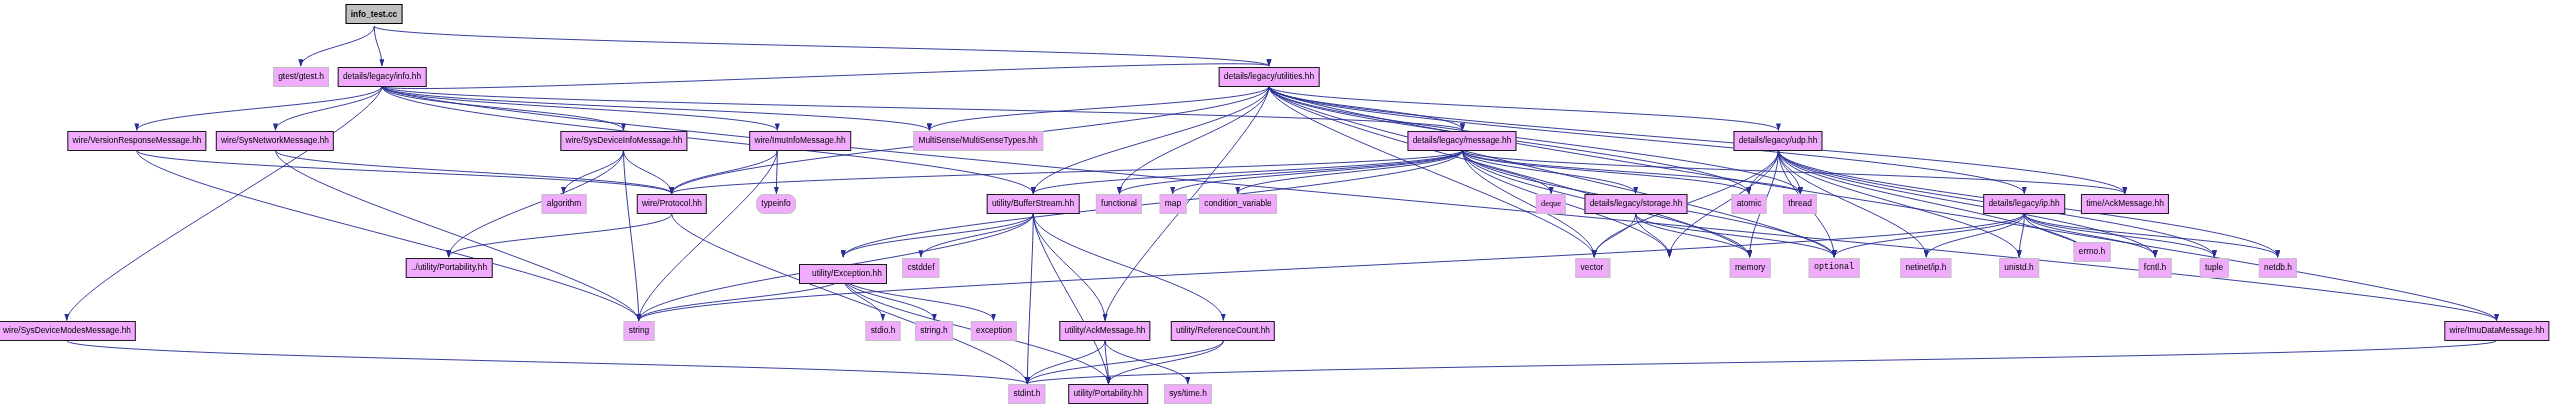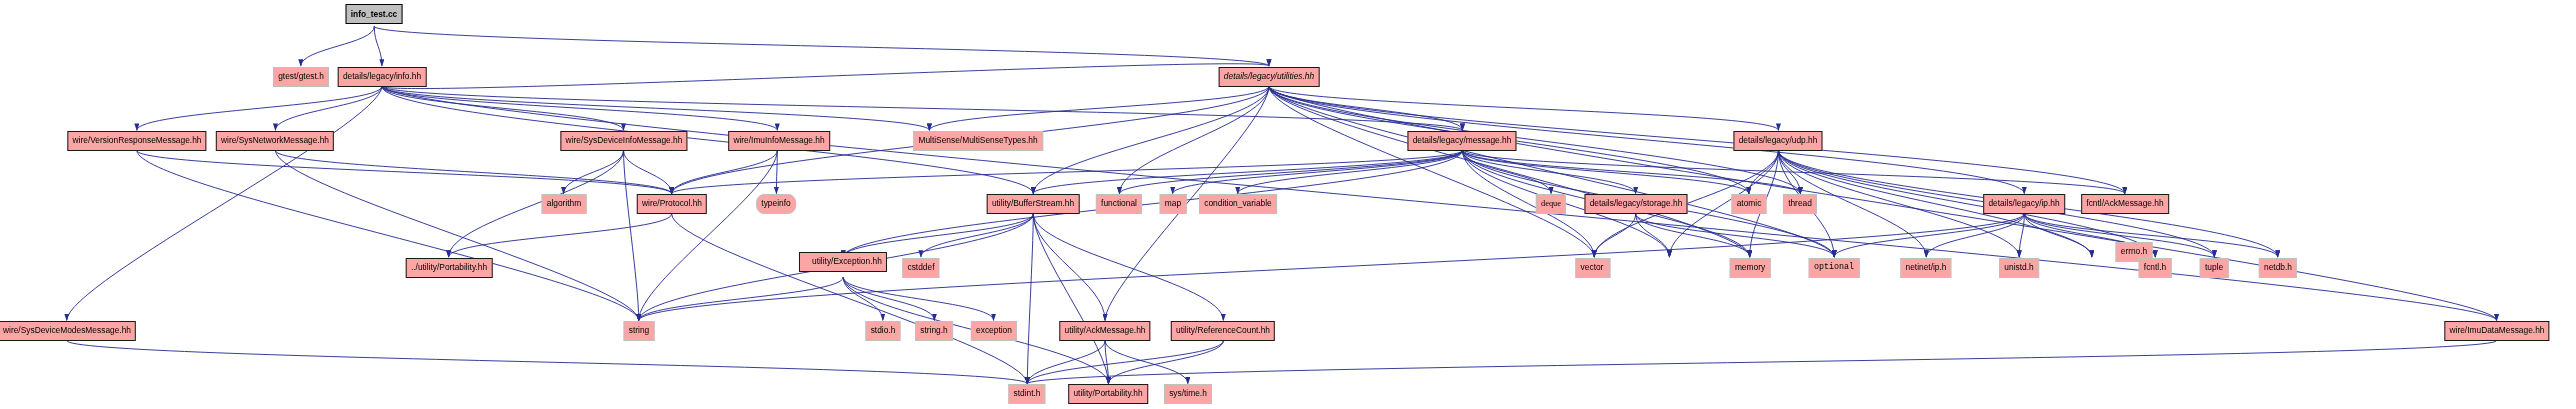--- a/index.html
+++ b/index.html
@@ -8,21 +8,21 @@
     width:2576px;height:410px;
     background:#ffffff;
     font-family:"Liberation Sans","DejaVu Sans",sans-serif;
     overflow:hidden;
   }
   #edge-layer{position:absolute;left:0;top:0;width:2576px;height:410px;}
   .node{
     position:absolute;
     transform:translateX(-50%);
     box-sizing:border-box;
-    background:#fca5a5;
+    background:#f0abfc;
     border:0.8px solid #c0c0c0;
     color:#000000;
     font-size:8.4px;
     line-height:11px;
     padding:3.4px 4.2px;
     white-space:nowrap;
     text-align:center;
     z-index:2;
   }
   .node.internal{border:1px solid #1a1a1a;}
@@ -139,51 +139,51 @@
       <path d="M1308,403 C1308,425.95 1312,431.05 1312,454" fill="none" stroke="#272D93" stroke-width="1.1" marker-end="url(#arr)"></path>
       <path d="M1308,403 C1308,425.95 1406,431.05 1406,454" fill="none" stroke="#272D93" stroke-width="1.1" marker-end="url(#arr)"></path>
       <path d="M1308,403 C1308,425.95 1216,431.05 1216,454" fill="none" stroke="#272D93" stroke-width="1.1" marker-end="url(#arr)"></path>
       <path d="M1448,403 C1448,425.95 1216,431.05 1216,454" fill="none" stroke="#272D93" stroke-width="1.1" marker-end="url(#arr)"></path>
       <path d="M1448,403 C1448,425.95 1312,431.05 1312,454" fill="none" stroke="#272D93" stroke-width="1.1" marker-end="url(#arr)"></path>
     </svg>
 
 <div class="node focus" style="left: 374px; top: 4.2px; background: rgb(191, 191, 191);">info_test.cc</div>
     <div class="node external" style="left: 301px; top: 67px; border-color: rgb(192, 192, 192);">gtest/gtest.h</div>
     <div class="node internal" style="left: 382px; top: 67px; border-color: rgb(26, 26, 26);">details/legacy/info.hh</div>
-    <div class="node internal" style="left: 1269px; top: 67px; border-color: rgb(26, 26, 26); font-style: italic;">details/legacy/utilities.hh</div>
+    <div class="node internal" style="left: 1269px; top: 67px; border-color: rgb(26, 26, 26);">details/legacy/utilities.hh</div>
     <div class="node internal" style="left: 137px; top: 131px; border-color: rgb(26, 26, 26);">wire/VersionResponseMessage.hh</div>
     <div class="node internal" style="left: 275px; top: 131px; border-color: rgb(26, 26, 26);">wire/SysNetworkMessage.hh</div>
     <div class="node internal" style="left: 624px; top: 131px; border-color: rgb(26, 26, 26);">wire/SysDeviceInfoMessage.hh</div>
-    <div class="node internal" style="left: 779px; top: 131px; border-color: rgb(26, 26, 26); text-align: center;">wire/ImuInfoMessage.hh</div>
+    <div class="node internal" style="left: 800px; top: 131px; border-color: rgb(26, 26, 26); text-align: center;">wire/ImuInfoMessage.hh</div>
     <div class="node external" style="left: 978px; top: 131px; border-color: rgb(192, 192, 192);">MultiSense/MultiSenseTypes.hh</div>
     <div class="node internal" style="left: 1462px; top: 131px; border-color: rgb(26, 26, 26);">details/legacy/message.hh</div>
     <div class="node internal" style="left: 1778px; top: 131px; border-color: rgb(26, 26, 26);">details/legacy/udp.hh</div>
     <div class="node external" style="left: 564px; top: 194px; border-color: rgb(192, 192, 192);">algorithm</div>
     <div class="node internal" style="left: 672px; top: 194px; border-color: rgb(26, 26, 26);">wire/Protocol.hh</div>
     <div class="node external" style="left: 776px; top: 194px; border-color: rgb(192, 192, 192); border-radius: 8px;">typeinfo</div>
     <div class="node internal" style="left: 1033px; top: 194px; border-color: rgb(26, 26, 26);">utility/BufferStream.hh</div>
     <div class="node external" style="left: 1119px; top: 194px; border-color: rgb(192, 192, 192);">functional</div>
     <div class="node external" style="left: 1173px; top: 194px; border-color: rgb(192, 192, 192);">map</div>
     <div class="node external" style="left: 1238px; top: 194px; border-color: rgb(192, 192, 192);">condition_variable</div>
     <div class="node external" style="left: 1551px; top: 194px; border-color: rgb(192, 192, 192); font-family: Liberation Serif, serif;">deque</div>
     <div class="node internal" style="left: 1636px; top: 194px; border-color: rgb(26, 26, 26);">details/legacy/storage.hh</div>
     <div class="node external" style="left: 1749px; top: 194px; border-color: rgb(192, 192, 192);">atomic</div>
     <div class="node external" style="left: 1800px; top: 194px; border-color: rgb(192, 192, 192);">thread</div>
     <div class="node internal" style="left: 2024px; top: 194px; border-color: rgb(26, 26, 26);">details/legacy/ip.hh</div>
-    <div class="node internal" style="left: 2125px; top: 194px; border-color: rgb(26, 26, 26);">fcntl/AckMessage.hh</div>
+    <div class="node internal" style="left: 2125px; top: 194px; border-color: rgb(26, 26, 26);">time/AckMessage.hh</div>
     <div class="node internal" style="left: 449px; top: 258px; border-color: rgb(26, 26, 26);">../utility/Portability.hh</div>
-    <div class="node internal" style="left: 843px; top: 252px; border-color: rgb(26, 26, 26); padding-left: 12px;">utility/Exception.hh</div>
+    <div class="node internal" style="left: 843px; top: 264px; border-color: rgb(26, 26, 26); padding-left: 12px;">utility/Exception.hh</div>
     <div class="node external" style="left: 921px; top: 258px; border-color: rgb(192, 192, 192);">cstddef</div>
     <div class="node external" style="left: 1594px; top: 258px; border-color: rgb(192, 192, 192);">mutex</div>
     <div class="node external" style="left: 1592px; top: 258px; border-color: rgb(192, 192, 192);">vector</div>
     <div class="node external" style="left: 1750px; top: 258px; border-color: rgb(192, 192, 192);">memory</div>
     <div class="node external" style="left: 1834px; top: 258px; border-color: rgb(192, 192, 192); font-family: Liberation Mono, monospace;">optional</div>
     <div class="node external" style="left: 1926px; top: 258px; border-color: rgb(192, 192, 192);">netinet/ip.h</div>
     <div class="node external" style="left: 2019px; top: 258px; border-color: rgb(192, 192, 192);">unistd.h</div>
-    <div class="node external" style="left: 2092px; top: 242px; border-color: rgb(192, 192, 192); margin-left: 42px;">errno.h</div>
+    <div class="node external" style="left: 2092px; top: 242px; border-color: rgb(192, 192, 192);">errno.h</div>
     <div class="node external" style="left: 2155px; top: 258px; border-color: rgb(192, 192, 192);">fcntl.h</div>
     <div class="node external" style="left: 2214px; top: 258px; border-color: rgb(192, 192, 192);">tuple</div>
     <div class="node external" style="left: 2278px; top: 258px; border-color: rgb(192, 192, 192);">netdb.h</div>
     <div class="node internal" style="left: 67px; top: 321px; border-color: rgb(26, 26, 26);">wire/SysDeviceModesMessage.hh</div>
     <div class="node external" style="left: 639px; top: 321px; border-color: rgb(192, 192, 192);">string</div>
     <div class="node external" style="left: 883px; top: 321px; border-color: rgb(192, 192, 192);">stdio.h</div>
     <div class="node external" style="left: 934px; top: 321px; border-color: rgb(192, 192, 192);">string.h</div>
     <div class="node external" style="left: 994px; top: 321px; border-color: rgb(192, 192, 192);">exception</div>
     <div class="node internal" style="left: 1105px; top: 321px; border-color: rgb(26, 26, 26);">utility/AckMessage.hh</div>
     <div class="node internal" style="left: 1223px; top: 321px; border-color: rgb(26, 26, 26);">utility/ReferenceCount.hh</div>

